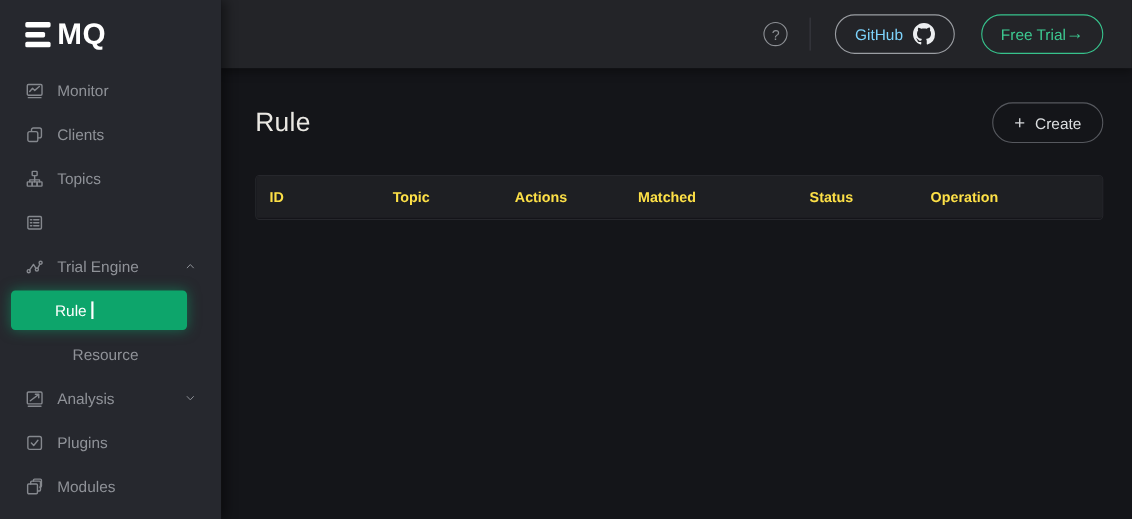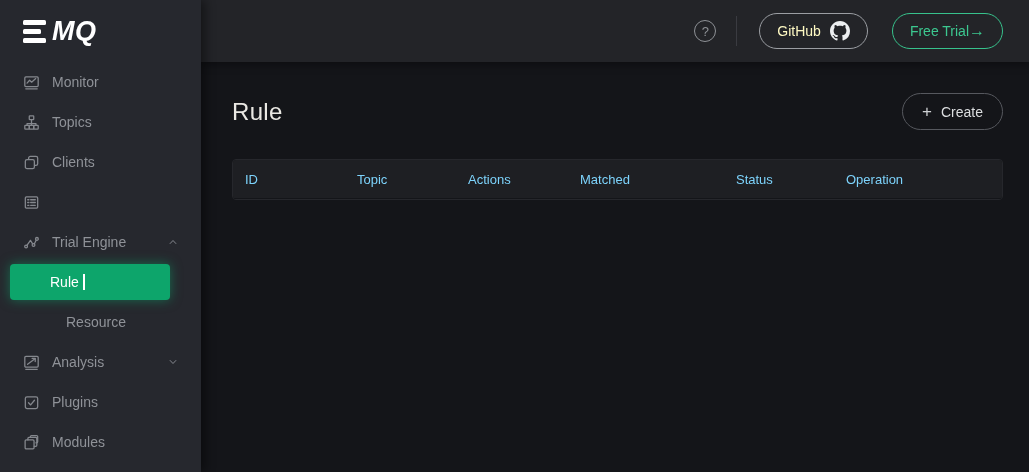--- a/index.html
+++ b/index.html
@@ -4,21 +4,21 @@
 <style>
   html, body { margin:0; padding:0; width:1029px; height:472px; overflow:hidden; }
   body { font-family:"Liberation Sans", sans-serif; background:#141519; }
   * { box-sizing:border-box; }
 
   .app { display:flex; width:1029px; height:472px; }
 
   
   .sidebar { width:201px; min-width:201px; background:#26282e; position:relative; z-index:3;
              box-shadow:4px 0 10px rgba(0,0,0,.45); }
-  .logo { height:62px; display:flex; align-items:center; gap:6px; padding-left:23px;font-style:italic; }
+  .logo { height:62px; display:flex; align-items:center; gap:6px; padding-left:23px; }
   .logo-e { display:flex; flex-direction:column; gap:4px; }
   .logo-e i { display:block; height:5px; width:23px; background:#ffffff; border-radius:1.5px; }
   .logo-e i:nth-child(2) { width:18px; }
   .logo-text { color:#ffffff; font-size:27px; font-weight:700; letter-spacing:.5px; line-height:1; }
 
   .menu-item { height:40px; display:flex; align-items:center; padding:0 22px 0 23px;
                color:#8f9298; font-size:14px; cursor:pointer; }
   .menu-item .mi-icon { width:17px; height:17px; margin-right:12px; flex:none; color:#85888e; }
   .menu-item .label { flex:1; white-space:nowrap; }
   .chev { width:12px; height:12px; color:#8f9298; flex:none; }
@@ -36,38 +36,38 @@
   .topbar { height:62px; background:#232428; display:flex; align-items:center;
             justify-content:flex-end; padding-right:26px; position:relative; z-index:2;
             box-shadow:0 3px 8px rgba(0,0,0,.35); }
   .help { width:22px; height:22px; border:1.5px solid #8e9196; border-radius:50%;
           color:#8e9196; display:flex; align-items:center; justify-content:center;
           font-size:13px; margin-right:20px; cursor:pointer; }
   .vdiv { width:1px; height:30px; background:#3a3b41; margin-right:22px; }
 
   .pill { display:inline-flex; align-items:center; justify-content:center; height:36px;
           border-radius:18px; background:transparent; font-family:inherit; cursor:pointer; }
-  .github { border:1.5px solid #9b9ea3; color:#fef9c3; font-size:14px; padding:0 17px;
+  .github { border:1.5px solid #9b9ea3; color:#7dd3fc; font-size:14px; padding:0 17px;
             gap:9px; margin-right:24px; }
   .github svg { width:20px; height:20px; fill:#eceef0; }
   .trial { border:1.5px solid #37c28c; color:#3cc890; font-size:14px; padding:0 17px; }
   .trial .arrow { font-size:16px; line-height:1; }
 
   .content { flex:1; padding:0 26px 0 31px; background:#141519; }
   .title-row { margin-top:31px; display:flex; align-items:center; justify-content:space-between; }
   h1.page-title { margin:0; font-size:24px; font-weight:400; color:#eae8e3; letter-spacing:.3px; }
   .create { border:1px solid #56585e; color:#dcdee0; font-size:14px; height:37px;
             border-radius:19px; padding:0 19px; gap:9px; }
   .create .plus { font-size:17px; line-height:1; color:#cfd1d4; }
 
   .table { margin-top:29px; border:1px solid #26272c; border-radius:4px; overflow:hidden;
            background:#1b1c20; }
   .thead { display:grid; grid-template-columns:112px 111px 112px 156px 110px 1fr;
            background:#1e1f23; height:39px; align-items:center; border-bottom:1px solid #141519; }
-  .th { padding-left:12px; color:#7dd3fc; font-size:13px; font-weight:400; }
+  .th { padding-left:12px; color:#fde047; font-size:13px; font-weight:700; }
   .tbody .empty { height:64px; display:flex; align-items:center; justify-content:center;
                   color:#84878c; font-size:14px; }
 
   .icon-svg { stroke:currentColor; fill:none; stroke-width:1.2; stroke-linecap:round;
               stroke-linejoin:round; }
 </style>
 </head>
 <body>
 
 <div class="app">
@@ -87,35 +87,35 @@
         <svg class="mi-icon icon-svg" viewBox="0 0 16 16">
           <rect x="1.7" y="2.7" width="12.6" height="9.1" rx="1"></rect>
           <path d="M3.8 8.6l2.4-2.7 1.9 1.8 3.9-3.4"></path>
           <path d="M2.6 13.9h10.8"></path>
         </svg>
         <span class="label">Monitor</span>
       </div>
 
       <div class="menu-item">
         <svg class="mi-icon icon-svg" viewBox="0 0 16 16">
+          <rect x="5.3" y="2.2" width="8.5" height="8.5" rx="1.6"></rect>
+          <rect x="2.2" y="5.3" width="8.5" height="8.5" rx="1.6" fill="#26282e"></rect>
+        </svg>
+        <span class="label">Clients</span>
+      </div>
+
+      <div class="menu-item">
+        <svg class="mi-icon icon-svg" viewBox="0 0 16 16">
           <rect x="5.9" y="1.7" width="4.2" height="3.6" rx=".6"></rect>
           <rect x="1.7" y="10.7" width="4.2" height="3.6" rx=".6"></rect>
           <rect x="5.9" y="10.7" width="4.2" height="3.6" rx=".6"></rect>
           <rect x="10.1" y="10.7" width="4.2" height="3.6" rx=".6"></rect>
           <path d="M8 5.3v5.4M3.8 10.7V9h8.4v1.7"></path>
         </svg>
         <span class="label">Topics</span>
-      </div>
-
-      <div class="menu-item">
-        <svg class="mi-icon icon-svg" viewBox="0 0 16 16">
-          <rect x="5.3" y="2.2" width="8.5" height="8.5" rx="1.6"></rect>
-          <rect x="2.2" y="5.3" width="8.5" height="8.5" rx="1.6" fill="#26282e"></rect>
-        </svg>
-        <span class="label">Clients</span>
       </div>
 
       <div class="menu-item">
         <svg class="mi-icon icon-svg" viewBox="0 0 16 16">
           <rect x="2.2" y="2.7" width="11.6" height="10.6" rx="1"></rect>
           <path d="M4.4 5.4h1.2M7.2 5.4h4.4M4.4 8h1.2M7.2 8h4.4M4.4 10.6h1.2M7.2 10.6h4.4"></path>
         </svg>
       </div>
 
       <div class="menu-item">

